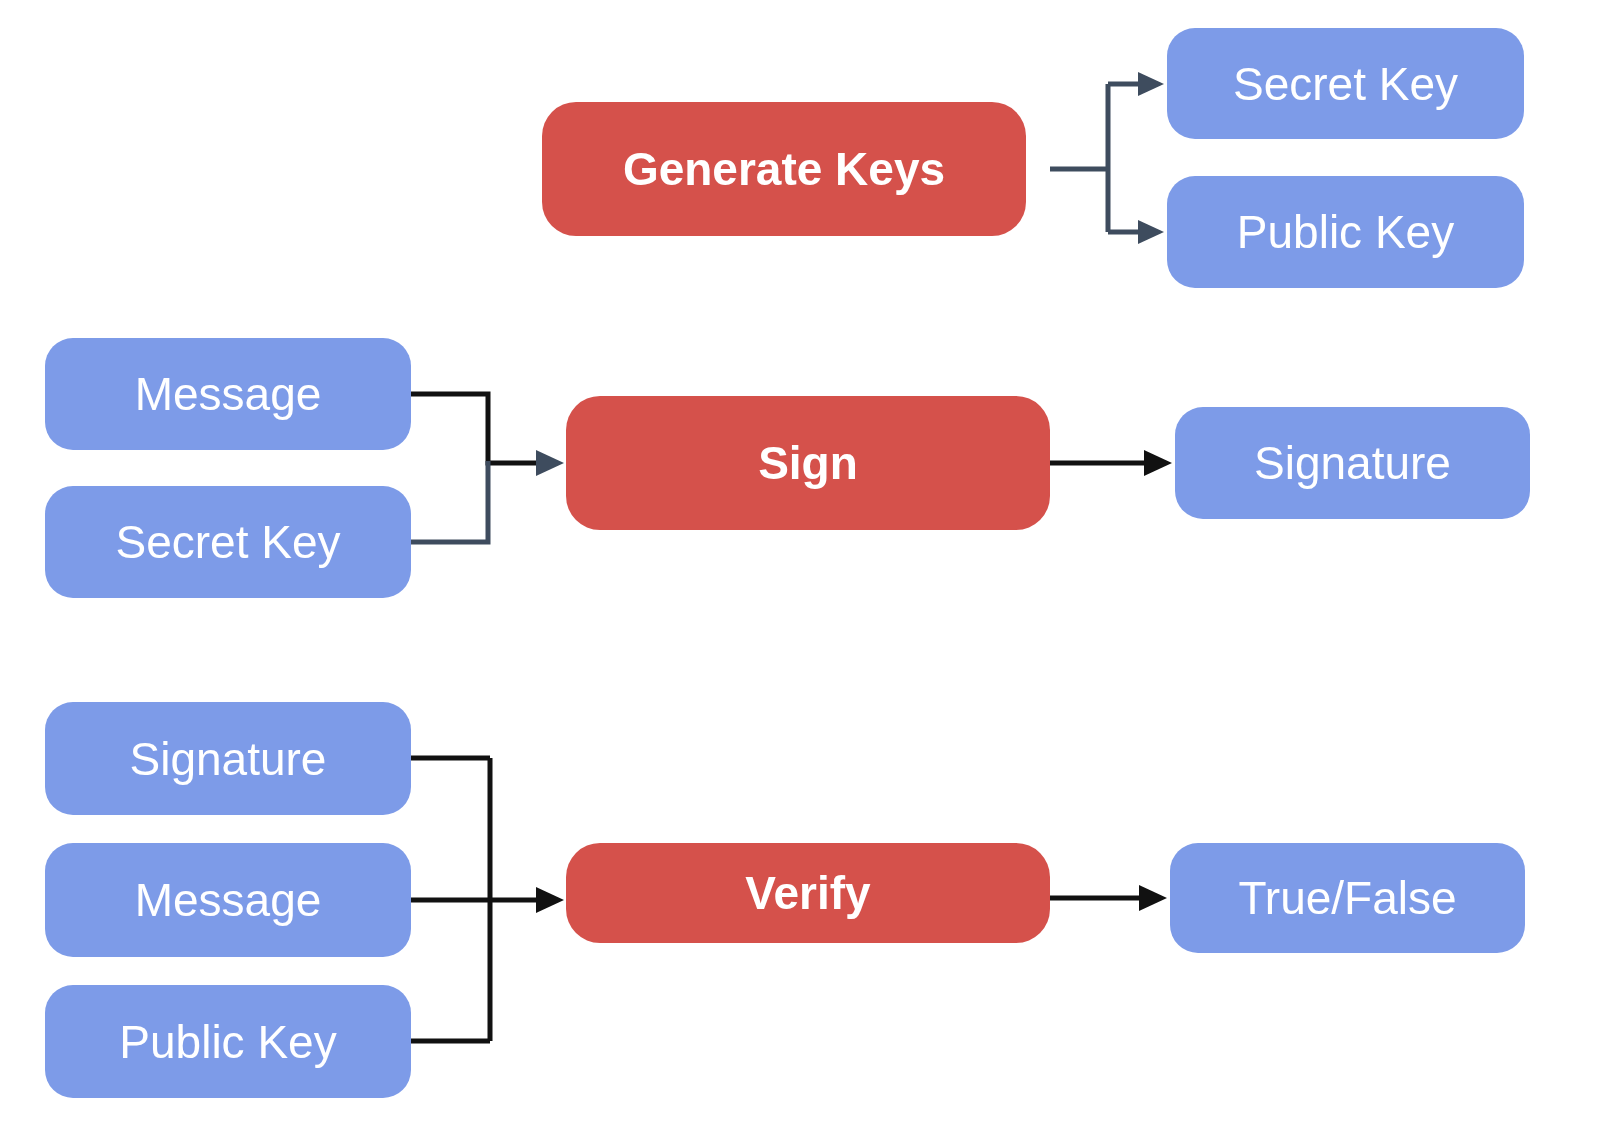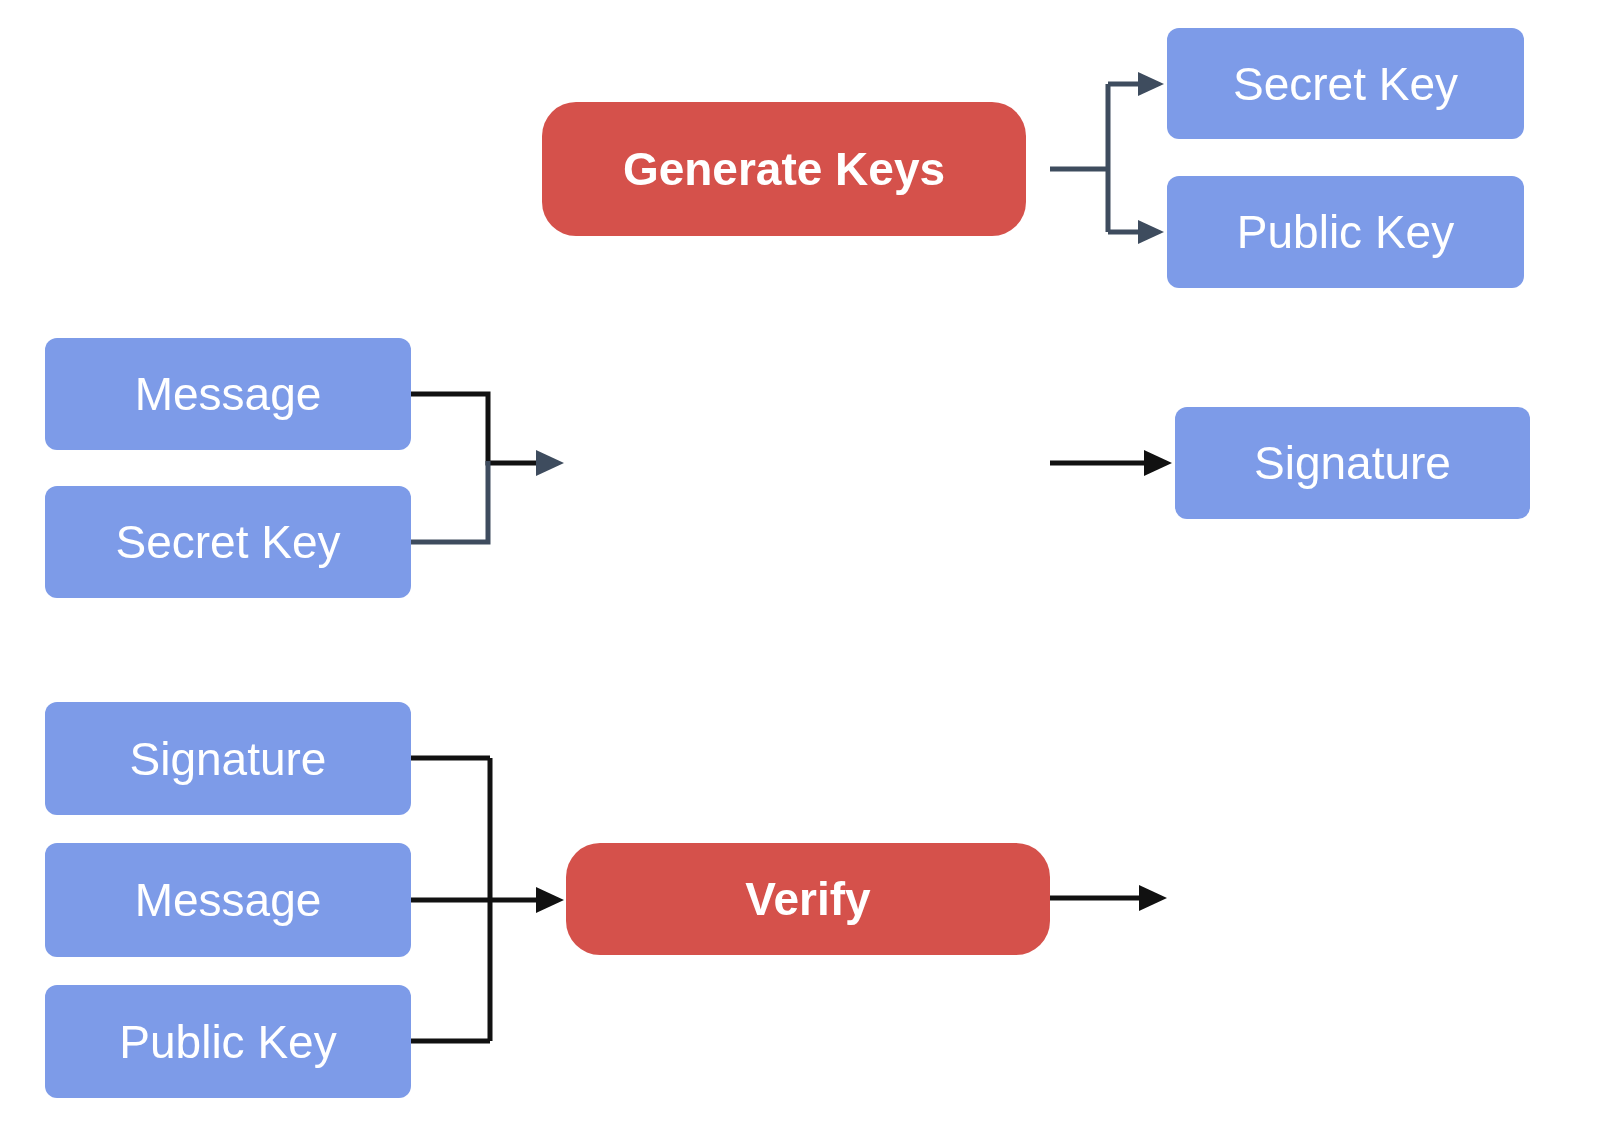--- a/index.html
+++ b/index.html
@@ -30,35 +30,35 @@
     box-sizing: border-box;
     text-align: center;
   }
   .node.process {
     background: #d5514b;
     border-radius: 34px;
     font-weight: bold;
   }
   .node.data {
     background: #7d9be8;
-    border-radius: 12px;
+    border-radius: 28px;
     font-weight: normal;
   }
   
   #n-genkeys    { left: 542px;  top: 102px; width: 484px; height: 134px; }
   #n-secret-out { left: 1167px; top: 28px;  width: 357px; height: 111px; }
   #n-public-out { left: 1167px; top: 176px; width: 357px; height: 112px; }
   #n-msg-sign   { left: 45px;   top: 338px; width: 366px; height: 112px; }
   #n-sk-sign    { left: 45px;   top: 486px; width: 366px; height: 112px; }
   #n-sign       { left: 566px;  top: 396px; width: 484px; height: 134px; }
   #n-sig-out    { left: 1175px; top: 407px; width: 355px; height: 112px; }
   #n-sig-ver    { left: 45px;   top: 702px; width: 366px; height: 113px; }
   #n-msg-ver    { left: 45px;   top: 843px; width: 366px; height: 114px; }
   #n-pk-ver     { left: 45px;   top: 985px; width: 366px; height: 113px; }
-  #n-verify     { left: 566px;  top: 843px; width: 484px; height: 112px; }
+  #n-verify     { left: 566px;  top: 843px; width: 484px; height: 100px; }
   #n-tf         { left: 1170px; top: 843px; width: 355px; height: 110px; }
 </style>
 </head>
 <body>
 
 <div class="canvas">
 
   <svg class="wires" viewBox="0 0 1618 1132" xmlns="http://www.w3.org/2000/svg">
 
     <path class="wire" d="M1050 169 H1108 M1108 84 V232 M1108 84 H1140 M1108 232 H1140" stroke="#3e4c5e"></path>
@@ -89,30 +89,36 @@
   <div class="node data" id="n-public-out">
     <span>Public Key</span>
   </div>
 
   <div class="node data" id="n-msg-sign">
     <span>Message</span>
   </div>
   <div class="node data" id="n-sk-sign">
     <span>Secret Key</span>
   </div>
+  <div class="node process" id="n-sign">
+    <span>Sign</span>
+  </div>
   <div class="node data" id="n-sig-out">
     <span>Signature</span>
   </div>
 
   <div class="node data" id="n-sig-ver">
     <span>Signature</span>
   </div>
   <div class="node data" id="n-msg-ver">
     <span>Message</span>
   </div>
   <div class="node data" id="n-pk-ver">
     <span>Public Key</span>
   </div>
   <div class="node process" id="n-verify">
     <span>Verify</span>
   </div>
+  <div class="node data" id="n-tf">
+    <span>True/False</span>
+  </div>
 
 </div>
 
 </body></html>

